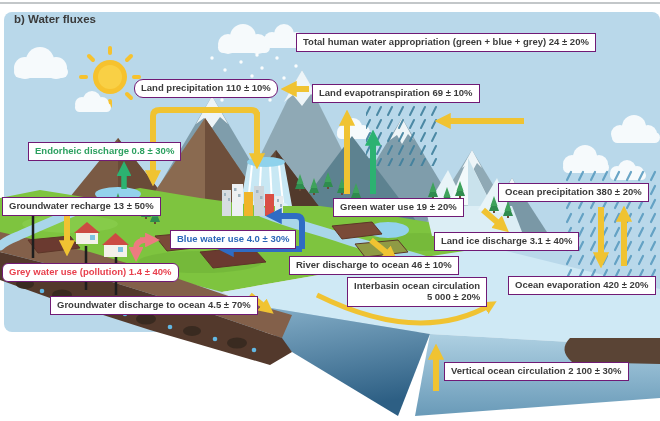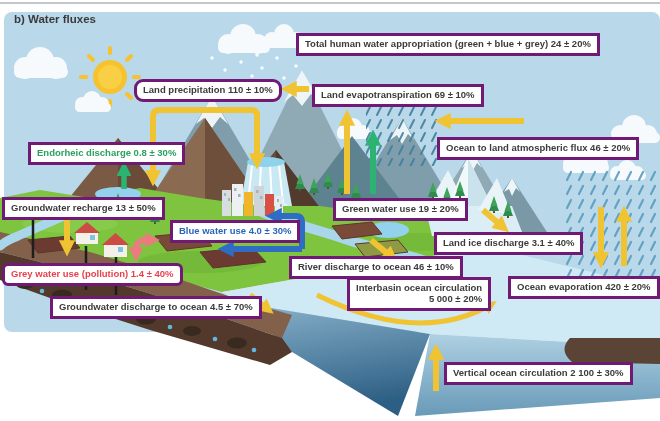--- a/index.html
+++ b/index.html
@@ -1,32 +1,32 @@
 <!DOCTYPE html>
 <html><head>
 <meta charset="utf-8">
 <style>
   html,body{margin:0;padding:0;background:#fff;}
   .page{position:relative;width:660px;height:421px;background:#ffffff;overflow:hidden;
         font-family:"Liberation Sans", sans-serif;}
   .topline{position:absolute;top:2px;left:0;width:660px;height:0;border-top:2px solid #c3c7c9;}
   .scene{position:absolute;left:0;top:0;}
   .title{position:absolute;left:14px;top:13px;font-size:11.5px;font-weight:bold;color:#3a3a3a;}
-  .lbl{position:absolute;background:#ffffff;border:3px solid #701a75;color:#3b3b3b;
+  .lbl{position:absolute;background:#ffffff;border:1px solid #701a75;color:#3b3b3b;
        font-size:9.5px;font-weight:bold;line-height:1.15;padding:3px 6px;white-space:nowrap;}
   .lbl.green{color:#2ba05f;}
   .lbl.blue{color:#2a66b8;}
   .lbl.red{color:#e8414e;border-radius:6px;}
   .lbl-total{left:296px;top:33px;}
   .lbl-landprecip{left:134px;top:79px;border-radius:9px;}
   .lbl-landevap{left:312px;top:84px;}
   .lbl-ocean2land{left:437px;top:137px;}
   .lbl-endorheic{left:28px;top:142px;}
   .lbl-gwrecharge{left:2px;top:197px;}
-  .lbl-bluewater{left:170px;top:220px;}
+  .lbl-bluewater{left:170px;top:230px;}
   .lbl-greenwater{left:333px;top:198px;text-align:center;}
   .lbl-oceanprecip{left:498px;top:183px;}
   .lbl-landice{left:434px;top:232px;}
   .lbl-greywater{left:2px;top:263px;}
   .lbl-riverdischarge{left:289px;top:256px;}
   .lbl-interbasin{left:347px;top:277px;text-align:right;}
   .lbl-oceanevap{left:508px;top:276px;}
   .lbl-gwdischarge{left:50px;top:296px;}
   .lbl-vertocean{left:444px;top:362px;}
 </style>
@@ -329,25 +329,25 @@
       <path d="M601,207 V262" stroke="#f0c332" stroke-width="6" marker-end="url(#mY)"></path>
       <path d="M624,266 V212" stroke="#f0c332" stroke-width="6" marker-end="url(#mY)"></path>
     </g>
   </svg>
 
   <div class="title">b) Water fluxes</div>
 
   <div class="lbl lbl-total">Total human water appropriation (green + blue + grey) 24 ± 20%</div>
   <div class="lbl lbl-landprecip">Land precipitation 110 ± 10%</div>
   <div class="lbl lbl-landevap">Land evapotranspiration 69 ± 10%</div>
-  <div class="lbl lbl-ocean2land">Ocean to land atmospheric flux 46 ± 20%</div>
   <div class="lbl green lbl-endorheic">Endorheic discharge 0.8 ± 30%</div>
   <div class="lbl lbl-gwrecharge">Groundwater recharge 13 ± 50%</div>
   <div class="lbl blue lbl-bluewater">Blue water use 4.0 ± 30%</div>
   <div class="lbl lbl-greenwater">Green water use 19 ± 20%</div>
+  <div class="lbl lbl-oceanprecip">Ocean precipitation 380 ± 20%</div>
   <div class="lbl lbl-landice">Land ice discharge 3.1 ± 40%</div>
   <div class="lbl red lbl-greywater">Grey water use (pollution) 1.4 ± 40%</div>
   <div class="lbl lbl-riverdischarge">River discharge to ocean 46 ± 10%</div>
   <div class="lbl lbl-interbasin">
     <div>Interbasin ocean circulation</div>
     <div>5 000 ± 20%</div>
   </div>
   <div class="lbl lbl-oceanevap">Ocean evaporation 420 ± 20%</div>
   <div class="lbl lbl-gwdischarge">Groundwater discharge to ocean 4.5 ± 70%</div>
   <div class="lbl lbl-vertocean">Vertical ocean circulation 2 100 ± 30%</div>

